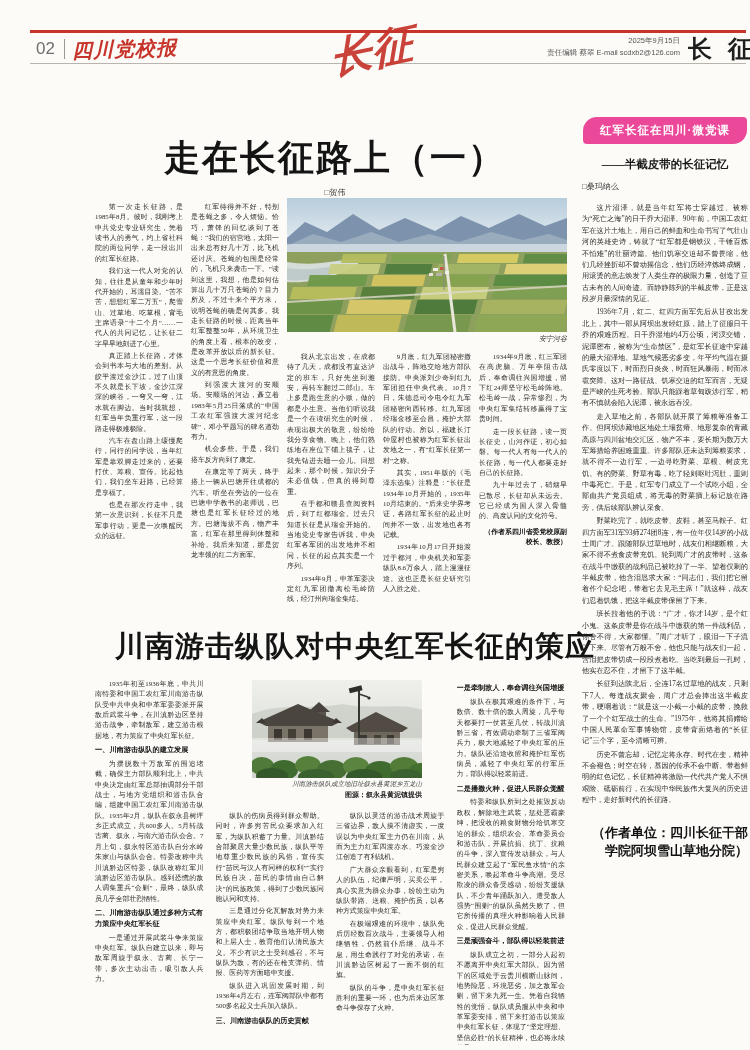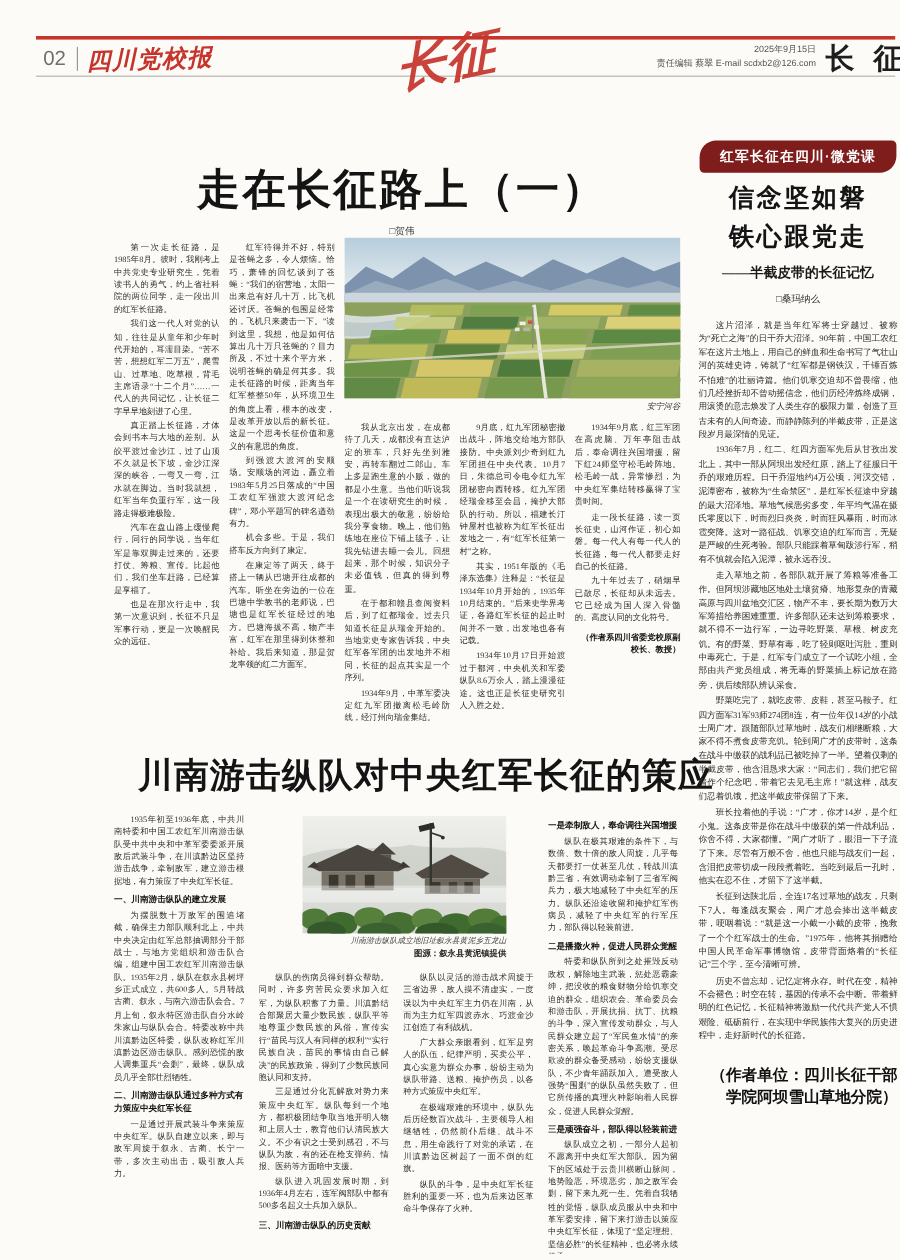--- a/index.html
+++ b/index.html
@@ -11,21 +11,21 @@
   .pagenum{position:absolute;left:36px;top:39px;font-size:17px;color:#6f6f6f;font-family:"Liberation Sans",sans-serif;}
   .hdr-div{position:absolute;left:64px;top:39px;width:1px;height:20px;background:#999;}
   .masthead{position:absolute;left:72px;top:36px;font-size:20px;font-weight:bold;font-style:italic;color:#c6342b;transform:rotate(-2deg);letter-spacing:1px;white-space:nowrap;}
   .centerlogo{position:absolute;left:330px;top:30px;font-size:42px;font-weight:bold;font-style:italic;color:#c6342b;transform:rotate(-12deg) skewX(-8deg);z-index:3;line-height:1;opacity:.92;}
   .dateblock{position:absolute;left:500px;top:35px;width:180px;text-align:right;font-size:7.5px;color:#555;line-height:1.6;font-family:"Liberation Sans",sans-serif;}
   .sectiontitle{position:absolute;left:688px;top:33px;font-size:24px;font-weight:bold;color:#1e1e1e;letter-spacing:16px;white-space:nowrap;}
   
   .intro{position:absolute;left:95px;top:84px;width:540px;border-left:5px solid #cf3a2c;padding-left:10px;color:#c13a2c;font-size:9px;line-height:1.6;text-align:justify;font-style:italic;}
   .intro p{margin:0;text-indent:2em;}
   
-  .badge{position:absolute;left:583px;top:117px;width:164px;height:27px;background:#7f1d1d;border-radius:14px 4px 14px 4px;color:#fff;font-size:11.5px;font-weight:bold;display:flex;align-items:center;justify-content:center;font-family:"Liberation Sans",sans-serif;letter-spacing:1px;}
+  .badge{position:absolute;left:583px;top:117px;width:164px;height:27px;background:#ec4899;border-radius:14px 4px 14px 4px;color:#fff;font-size:11.5px;font-weight:bold;display:flex;align-items:center;justify-content:center;font-family:"Liberation Sans",sans-serif;letter-spacing:1px;}
   
   .main-title{position:absolute;left:95px;top:134px;width:480px;text-align:center;font-size:36px;font-weight:bold;color:#141414;letter-spacing:2px;white-space:nowrap;}
   .main-byline{position:absolute;left:95px;top:187px;width:480px;text-align:center;font-size:8px;color:#333;}
   .main-cols{position:absolute;left:95px;top:202px;width:472px;height:420px;display:flex;gap:8px;overflow:hidden;}
   .main-cols .col{width:88px;overflow:hidden;}
   .col p{margin:0 0 2px 0;font-size:6.9px;line-height:1.5;text-align:justify;text-indent:2em;color:#2c2c2c;}
   .col p.subhead{font-weight:bold;text-indent:0;text-align:left;color:#111;font-family:"Liberation Sans",sans-serif;margin:4px 0 3px 0;font-size:7.2px;}
   .col p.credit{font-weight:bold;text-indent:0;text-align:right;color:#111;margin-top:5px;}
   .spacer-main{height:150px;}
   .photo1{position:absolute;left:287px;top:198px;width:280px;height:134px;}
@@ -36,21 +36,21 @@
   .bottom-cols{position:absolute;left:95px;top:679px;width:470px;height:366px;display:flex;gap:12px;overflow:hidden;}
   .bottom-cols .col{flex:1;overflow:hidden;}
   .spacer-bot{height:132px;}
   .photo2{position:absolute;left:252px;top:680px;width:170px;height:98px;}
   .photo2-cap1{position:absolute;left:232px;top:780px;width:190px;text-align:right;font-size:6.5px;font-style:italic;color:#444;}
   .photo2-cap2{position:absolute;left:232px;top:790px;width:190px;text-align:right;font-size:7px;font-weight:bold;color:#222;}
   
   .right-art{position:absolute;left:582px;top:150px;width:166px;}
   .right-title{font-size:21px;font-weight:bold;color:#141414;text-align:center;line-height:1.5;letter-spacing:2px;}
   .right-sub{font-size:11.5px;font-weight:bold;color:#1a1a1a;text-align:center;margin-top:7px;white-space:nowrap;}
-  .right-byline{font-size:8px;color:#333;text-align:center;margin-top:9px;}
+  .right-byline{font-size:8px;color:#333;margin-top:9px;}
   .right-body{margin-top:11px;height:742px;overflow:hidden;font-family:Liberation Serif, serif;}
   .right-body p{margin:0 0 2px 0;font-size:7.2px;line-height:1.58;text-align:justify;text-indent:2em;color:#2c2c2c;}
   .right-credit{font-size:13px;font-weight:bold;color:#111;text-align:right;margin-top:17px;}
 </style>
 </head>
 <body>
 
 <div class="page">
 
   <div class="top-rule"></div>
@@ -243,24 +243,20 @@
         <p class="subhead">一是牵制敌人，奉命调往兴国增援</p>
         <p>纵队在极其艰难的条件下，与数倍、数十倍的敌人周旋，几乎每天都要打一仗甚至几仗，转战川滇黔三省，有效调动牵制了三省军阀兵力，极大地减轻了中央红军的压力。纵队还沿途收留和掩护红军伤病员，减轻了中央红军的行军压力，部队得以轻装前进。</p>
         <p class="subhead">二是播撒火种，促进人民群众觉醒</p>
         <p>特委和纵队所到之处摧毁反动政权，解除地主武装，惩处恶霸豪绅，把没收的粮食财物分给饥寒交迫的群众，组织农会、革命委员会和游击队，开展抗捐、抗丁、抗粮的斗争，深入宣传发动群众，与人民群众建立起了“军民鱼水情”的亲密关系，唤起革命斗争高潮。受尽欺凌的群众备受感动，纷纷支援纵队，不少青年踊跃加入。遭受敌人强势“围剿”的纵队虽然失败了，但它所传播的真理火种影响着人民群众，促进人民群众觉醒。</p>
         <p class="subhead">三是顽强奋斗，部队得以轻装前进</p>
         <p>纵队成立之初，一部分人起初不愿离开中央红军大部队。因为留下的区域处于云贵川横断山脉间，地势险恶，环境恶劣，加之敌军会剿，留下来九死一生。凭着自我牺牲的觉悟，纵队成员服从中央和中革军委安排，留下来打游击以策应中央红军长征，体现了“坚定理想、坚信必胜”的长征精神，也必将永续传承。</p>
       </div>
   </div>
 
   <div class="right-art">
-    <div class="right-title">
-      <div>信念坚如磐</div>
-      <div>铁心跟党走</div>
-    </div>
     <div class="right-sub">——半截皮带的长征记忆</div>
     <div class="right-byline">□桑玛纳么</div>
     <div class="right-body">
       <div>
           <p>这片沼泽，就是当年红军将士穿越过、被称为“死亡之海”的日干乔大沼泽。90年前，中国工农红军在这片土地上，用自己的鲜血和生命书写了气壮山河的英雄史诗，铸就了“红军都是钢铁汉，千锤百炼不怕难”的壮丽诗篇。他们饥寒交迫却不曾畏缩，他们几经挫折却不曾动摇信念，他们历经淬炼终成钢，用滚烫的意志焕发了人类生存的极限力量，创造了亘古未有的人间奇迹。而静静陈列的半截皮带，正是这段岁月最深情的见证。</p>
           <p>1936年7月，红二、红四方面军先后从甘孜出发北上，其中一部从阿坝出发经红原，踏上了征服日干乔的艰难历程。日干乔湿地约4万公顷，河汊交错，泥潭密布，被称为“生命禁区”，是红军长征途中穿越的最大沼泽地。草地气候恶劣多变，年平均气温在摄氏零度以下，时而烈日炎炎，时而狂风暴雨，时而冰雹突降。这对一路征战、饥寒交迫的红军而言，无疑是严峻的生死考验。部队只能踩着草甸跋涉行军，稍有不慎就会陷入泥潭，被永远吞没。</p>
           <p>走入草地之前，各部队就开展了筹粮等准备工作。但阿坝涉藏地区地处土壤贫瘠、地形复杂的青藏高原与四川盆地交汇区，物产不丰，要长期为数万大军筹措给养困难重重。许多部队还未达到筹粮要求，就不得不一边行军，一边寻吃野菜、草根、树皮充饥。有的野菜、野草有毒，吃了轻则呕吐泻肚，重则中毒死亡。于是，红军专门成立了一个试吃小组，全部由共产党员组成，将无毒的野菜插上标记放在路旁，供后续部队辨认采食。</p>
           <p>野菜吃完了，就吃皮带、皮鞋，甚至马鞍子。红四方面军31军93师274团8连，有一位年仅14岁的小战士周广才。跟随部队过草地时，战友们相继断粮，大家不得不煮食皮带充饥。轮到周广才的皮带时，这条在战斗中缴获的战利品已被吃掉了一半。望着仅剩的半截皮带，他含泪恳求大家：“同志们，我们把它留着作个纪念吧，带着它去见毛主席！”就这样，战友们忍着饥饿，把这半截皮带保留了下来。</p>
           <p>班长拉着他的手说：“广才，你才14岁，是个红小鬼。这条皮带是你在战斗中缴获的第一件战利品，你舍不得，大家都懂。”周广才听了，眼泪一下子流了下来。尽管有万般不舍，他也只能与战友们一起，含泪把皮带切成一段段煮着吃。当吃到最后一孔时，他实在忍不住，才留下了这半截。</p>
           <p>长征到达陕北后，全连17名过草地的战友，只剩下7人。每逢战友聚会，周广才总会捧出这半截皮带，哽咽着说：“就是这一小截一小截的皮带，挽救了一个个红军战士的生命。”1975年，他将其捐赠给中国人民革命军事博物馆，皮带背面烙着的“长征记”三个字，至今清晰可辨。</p>

